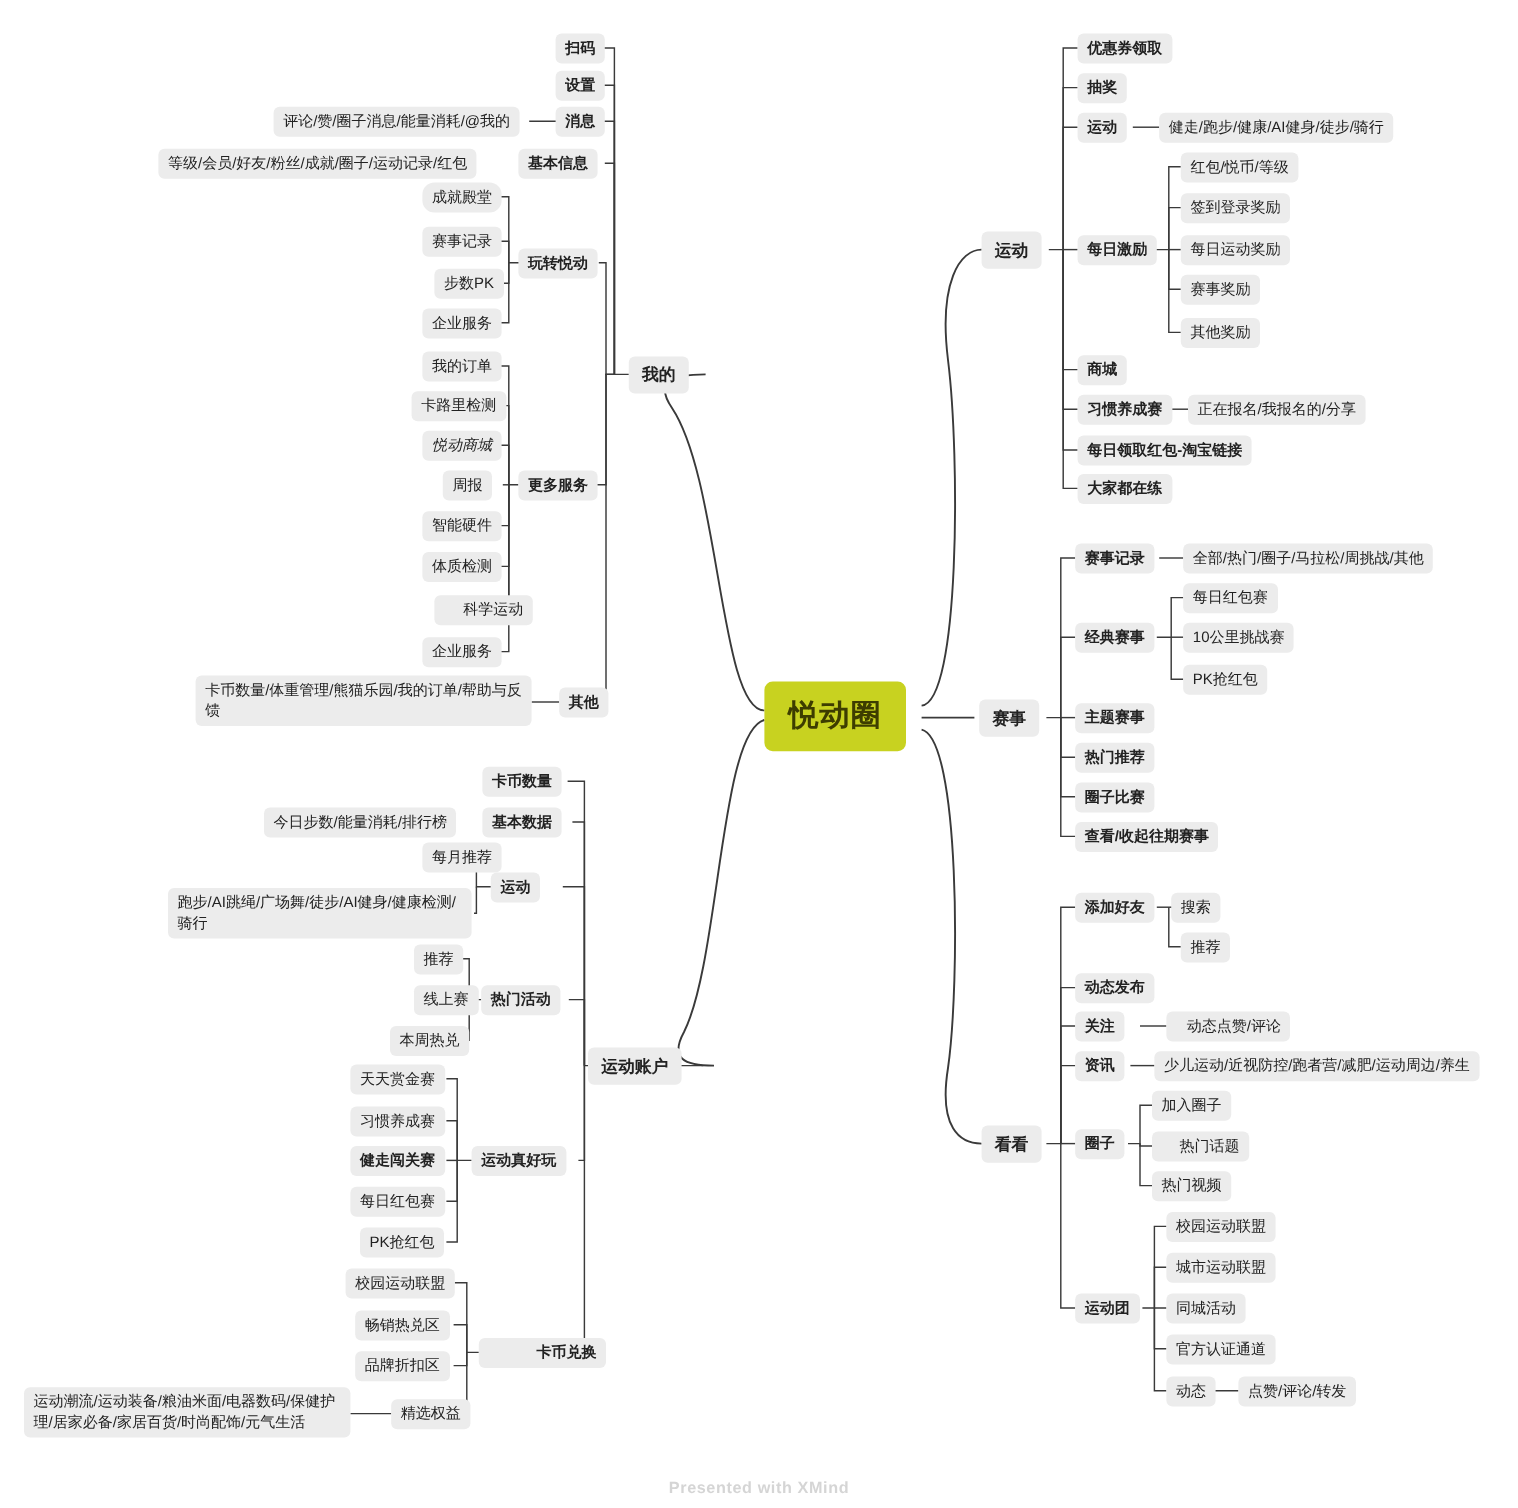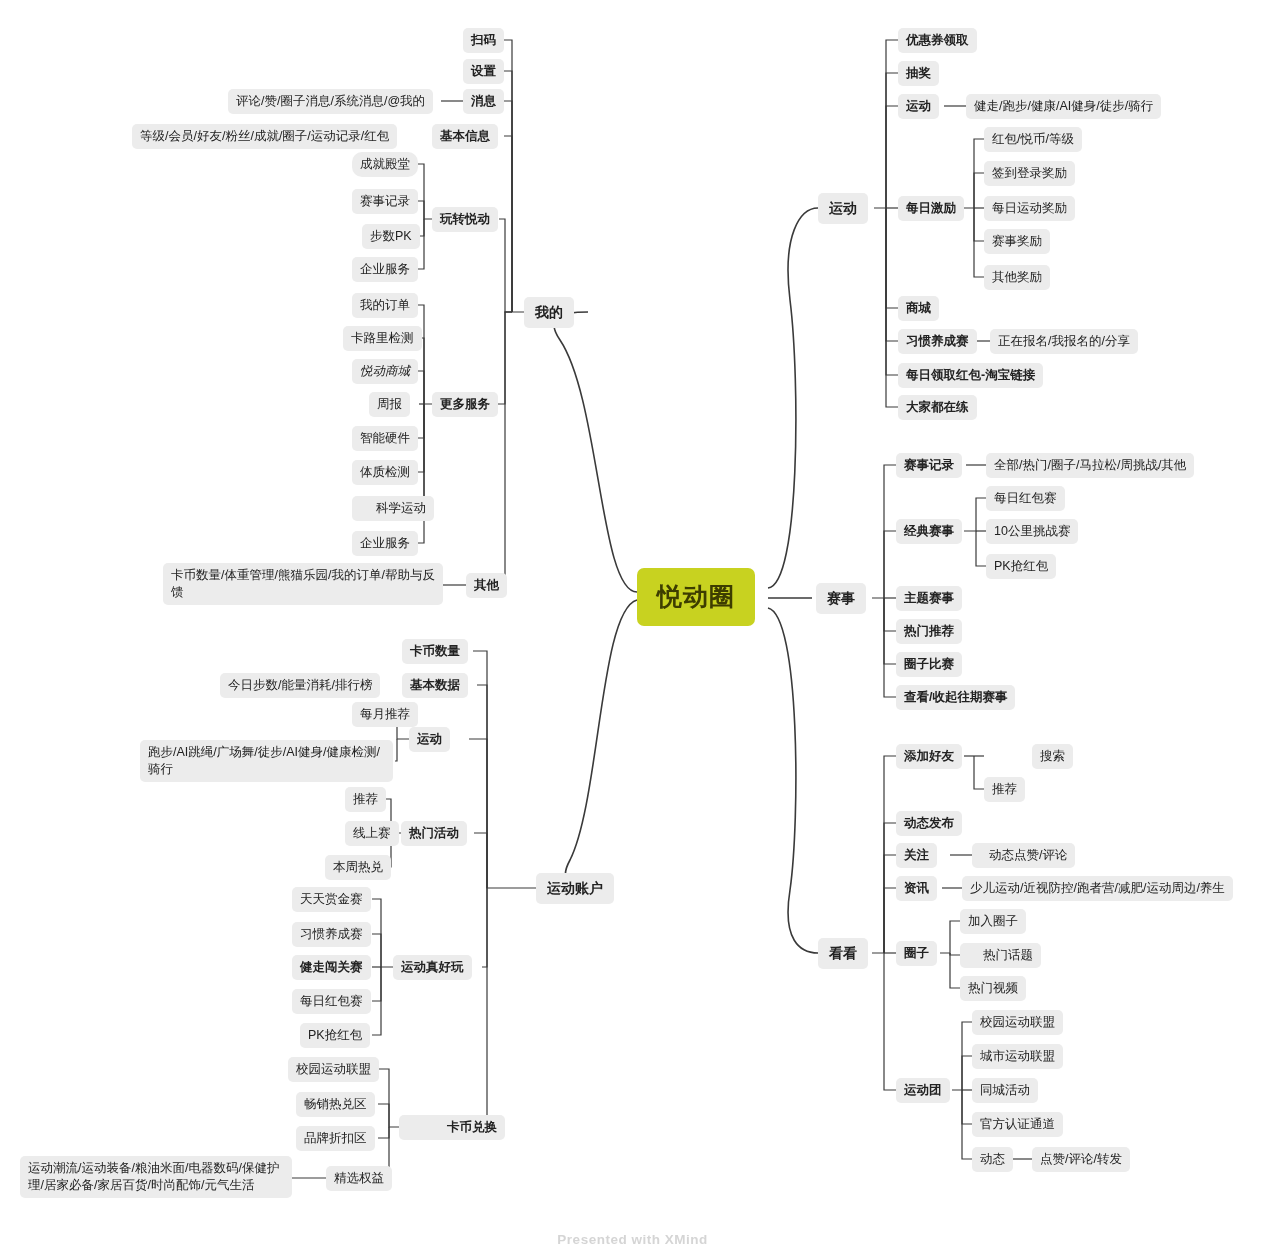--- a/index.html
+++ b/index.html
@@ -163,44 +163,44 @@
   </g>
 </svg>
 
 <div class="node root" style="left:637px;top:568px;">悦动圈</div>
 
 <div class="node lvl1" style="left:524px;top:297px;">我的</div>
 
 <div class="node bold" style="left:463px;top:28px;">扫码</div>
 <div class="node bold" style="left:463px;top:59px;">设置</div>
 <div class="node bold" style="left:463px;top:89px;">消息</div>
-<div class="node" style="left:228px;top:89px;">评论/赞/圈子消息/系统消息/@我的</div>
+<div class="node" style="left:228px;top:89px;">评论/赞/圈子消息/能量消耗/@我的</div>
 <div class="node bold" style="left:432px;top:124px;">基本信息</div>
 <div class="node" style="left:132px;top:124px;">等级/会员/好友/粉丝/成就/圈子/运动记录/红包</div>
 
 <div class="node bold" style="left:432px;top:207px;">玩转悦动</div>
 <div class="node" style="left:352px;top:152px;border-radius:10px;">成就殿堂</div>
 <div class="node" style="left:352px;top:189px;">赛事记录</div>
 <div class="node" style="left:362px;top:224px;">步数PK</div>
 <div class="node" style="left:352px;top:257px;">企业服务</div>
 
 <div class="node bold" style="left:432px;top:392px;">更多服务</div>
 <div class="node" style="left:352px;top:293px;">我的订单</div>
 <div class="node" style="left:343px;top:326px;">卡路里检测</div>
 <div class="node" style="left:352px;top:359px;font-style:italic;">悦动商城</div>
 <div class="node" style="left:369px;top:392px;">周报</div>
 <div class="node" style="left:352px;top:426px;">智能硬件</div>
 <div class="node" style="left:352px;top:460px;">体质检测</div>
-<div class="node" style="left:352px;top:496px;padding-left:24px;">科学运动</div>
+<div class="node" style="left:362px;top:496px;padding-left:24px;">科学运动</div>
 <div class="node" style="left:352px;top:531px;">企业服务</div>
 
 <div class="node bold" style="left:466px;top:573px;">其他</div>
 <div class="node wrap" style="left:163px;top:563px;width:280px;">卡币数量/体重管理/熊猫乐园/我的订单/帮助与反馈</div>
 
-<div class="node lvl1" style="left:490px;top:873px;margin-left:46px;">运动账户</div>
+<div class="node lvl1" style="left:490px;top:873px;">运动账户</div>
 
 <div class="node bold" style="left:402px;top:639px;">卡币数量</div>
 <div class="node bold" style="left:402px;top:673px;">基本数据</div>
 <div class="node" style="left:220px;top:673px;">今日步数/能量消耗/排行榜</div>
 
 <div class="node bold" style="left:409px;top:727px;">运动</div>
 <div class="node" style="left:352px;top:702px;">每月推荐</div>
 <div class="node wrap" style="left:140px;top:740px;width:253px;">跑步/AI跳绳/广场舞/徒步/AI健身/健康检测/骑行</div>
 
 <div class="node bold" style="left:401px;top:821px;">热门活动</div>
@@ -251,21 +251,21 @@
 <div class="node" style="left:986px;top:519px;">10公里挑战赛</div>
 <div class="node" style="left:986px;top:554px;">PK抢红包</div>
 <div class="node bold" style="left:896px;top:586px;">主题赛事</div>
 <div class="node bold" style="left:896px;top:619px;">热门推荐</div>
 <div class="node bold" style="left:896px;top:652px;">圈子比赛</div>
 <div class="node bold" style="left:896px;top:685px;">查看/收起往期赛事</div>
 
 <div class="node lvl1" style="left:818px;top:938px;">看看</div>
 
 <div class="node bold" style="left:896px;top:744px;">添加好友</div>
-<div class="node" style="left:1032px;top:744px;">搜索</div>
+<div class="node" style="left:976px;top:744px;">搜索</div>
 <div class="node" style="left:984px;top:777px;">推荐</div>
 <div class="node bold" style="left:896px;top:811px;">动态发布</div>
 <div class="node bold" style="left:896px;top:843px;">关注</div>
 <div class="node" style="left:972px;top:843px;padding-left:17px;">动态点赞/评论</div>
 <div class="node bold" style="left:896px;top:876px;">资讯</div>
 <div class="node" style="left:962px;top:876px;">少儿运动/近视防控/跑者营/减肥/运动周边/养生</div>
 
 <div class="node bold" style="left:896px;top:941px;">圈子</div>
 <div class="node" style="left:960px;top:909px;">加入圈子</div>
 <div class="node" style="left:960px;top:943px;padding-left:23px;">热门话题</div>

